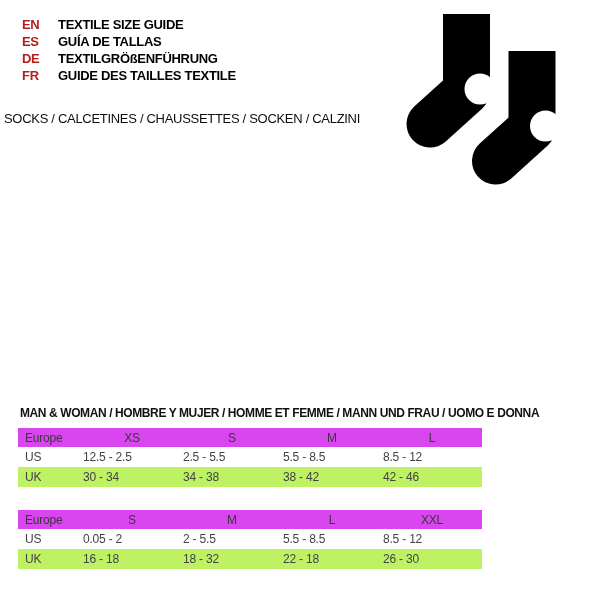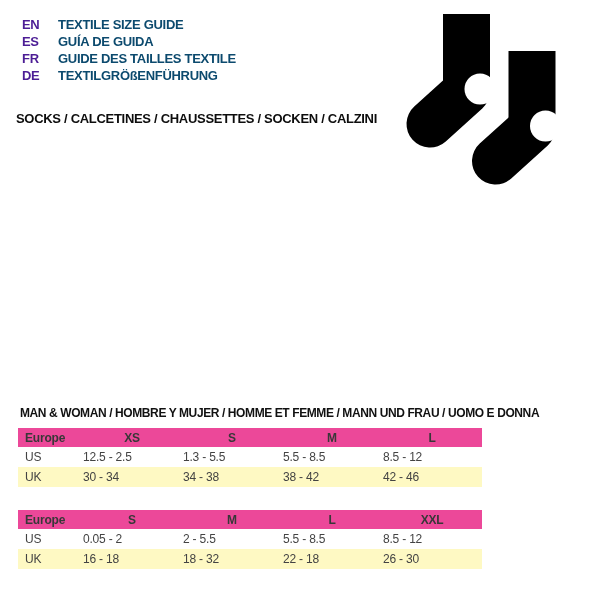--- a/index.html
+++ b/index.html
@@ -10,29 +10,29 @@
     position: relative;
     overflow: hidden;
   }
   .page { position: absolute; inset: 0; background: #ffffff; }
 
   
   .lang-block { position: absolute; left: 22px; top: 16px; }
   .lang-row { display: flex; height: 17px; align-items: center; }
   .lang-code {
     width: 36px; flex: 0 0 36px;
-    font-weight: bold; font-size: 13px; letter-spacing: -0.3px; color: #4c1d95;
+    font-weight: bold; font-size: 13px; letter-spacing: -0.3px; color: #b91c1c;
   }
   .lang-label {
-    font-weight: bold; font-size: 13px; letter-spacing: -0.3px; color: #0c4a6e;
+    font-weight: bold; font-size: 13px; letter-spacing: -0.3px; color: #000000;
     white-space: nowrap;
   }
   .category-line {
-    position: absolute; left: 16px; top: 111px;
-    font-weight: bold; font-size: 13px; letter-spacing: -0.3px; color: #0d0d0d;
+    position: absolute; left: 4px; top: 111px;
+    font-weight: normal; font-size: 13px; letter-spacing: -0.3px; color: #0d0d0d;
     white-space: nowrap;
   }
 
   
   .socks-svg { position: absolute; left: 390px; top: 0; width: 190px; height: 190px; }
 
   
   .size-table-section { position: absolute; left: 18px; width: 464px; }
   .section-adult { top: 406px; }
   .section-children { top: 510px; }
@@ -40,48 +40,48 @@
     margin: 0 0 8px 2px;
     font-size: 12px; font-weight: bold; line-height: 14px;
     letter-spacing: -0.4px; color: #111111; white-space: nowrap; text-align: right;
   }
   table.size-table {
     width: 464px; border-collapse: collapse; table-layout: fixed;
     font-size: 12px; letter-spacing: -0.2px; color: #434343;
   }
   col.col-region { width: 64px; }
   table.size-table th {
-    background: #ec4899; height: 17px;
-    font-weight: bold; text-align: center; color: #383838;
+    background: #d946ef; height: 17px;
+    font-weight: normal; text-align: center; color: #383838;
   }
   table.size-table td { height: 18px; text-align: left; }
   table.size-table th.left, table.size-table td.left { text-align: left; padding-left: 7px; }
-  table.size-table tbody tr.alt { background: #fef9c3; padding-left: 16px; }
+  table.size-table tbody tr.alt { background: #bef264; padding-left: 16px; }
 </style>
 </head>
 <body>
 
 <div class="page">
 
   <div class="lang-block">
     <div class="lang-row">
       <span class="lang-code">EN</span>
       <span class="lang-label">TEXTILE SIZE GUIDE</span>
     </div>
     <div class="lang-row">
       <span class="lang-code">ES</span>
-      <span class="lang-label">GUÍA DE GUIDA</span>
+      <span class="lang-label">GUÍA DE TALLAS</span>
+    </div>
+    <div class="lang-row">
+      <span class="lang-code">DE</span>
+      <span class="lang-label">TEXTILGRÖßENFÜHRUNG</span>
     </div>
     <div class="lang-row">
       <span class="lang-code">FR</span>
       <span class="lang-label">GUIDE DES TAILLES TEXTILE</span>
-    </div>
-    <div class="lang-row">
-      <span class="lang-code">DE</span>
-      <span class="lang-label">TEXTILGRÖßENFÜHRUNG</span>
     </div>
   </div>
 
   <div class="category-line">SOCKS / CALCETINES / CHAUSSETTES / SOCKEN / CALZINI</div>
 
   <svg class="socks-svg" viewBox="0 0 190 190" xmlns="http://www.w3.org/2000/svg">
     <g>
       <path d="M53,14 h47 v77 h-47 z" fill="#000000"></path>
       <path d="M76.5,91 L40,124" fill="none" stroke-width="47" stroke-linecap="round" stroke="#000000"></path>
       <circle cx="90" cy="89" r="15.5" fill="#ffffff"></circle>
@@ -109,21 +109,21 @@
           <th>XS</th>
           <th>S</th>
           <th>M</th>
           <th>L</th>
         </tr>
       </thead>
       <tbody>
         <tr>
           <td class="left">US</td>
           <td>12.5 - 2.5</td>
-          <td>1.3 - 5.5</td>
+          <td>2.5 - 5.5</td>
           <td>5.5 - 8.5</td>
           <td>8.5 - 12</td>
         </tr>
         <tr class="alt">
           <td class="left">UK</td>
           <td>30 - 34</td>
           <td>34 - 38</td>
           <td>38 - 42</td>
           <td>42 - 46</td>
         </tr>

